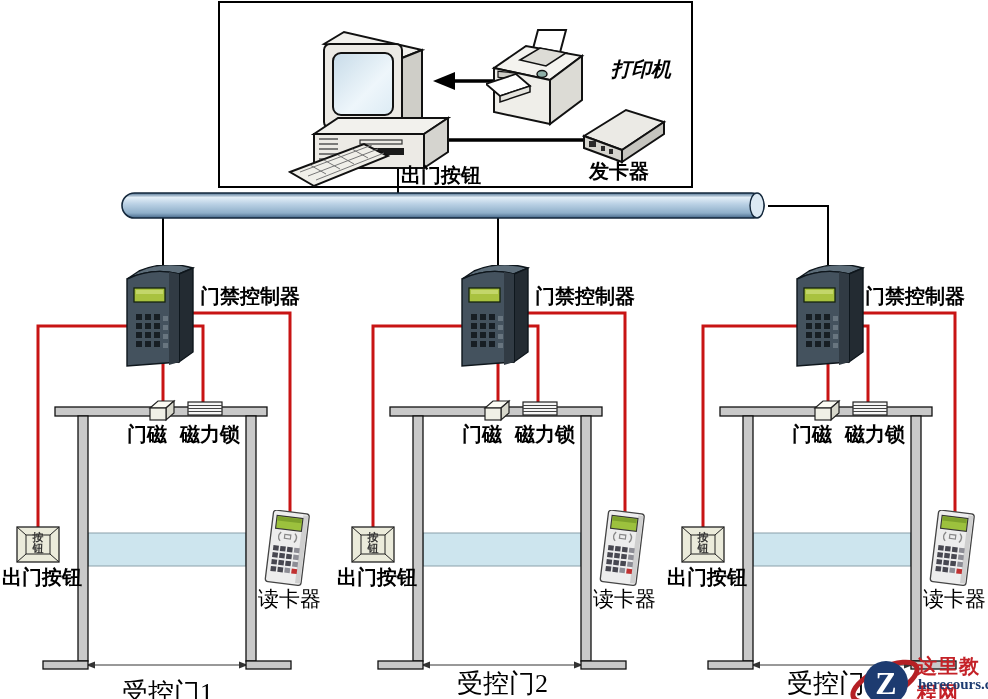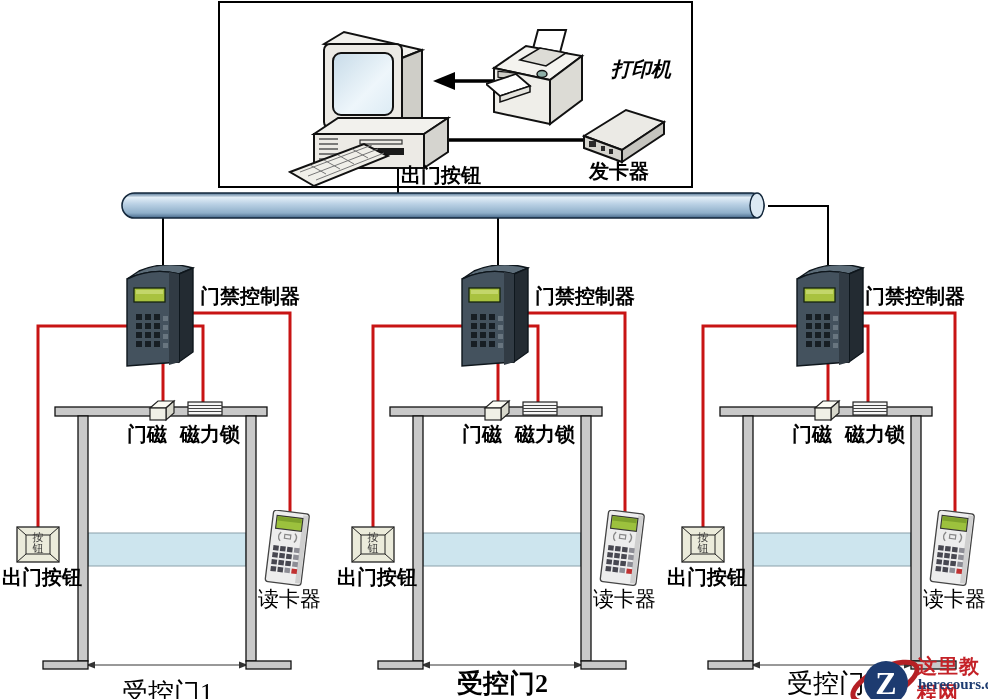--- a/index.html
+++ b/index.html
@@ -10,21 +10,21 @@
   .frame{position:absolute;z-index:2;}
   .label{position:absolute;z-index:3;white-space:nowrap;line-height:1.15;}
   .lbl-sm{font-size:20px;font-weight:bold;}
   .lbl-reader{font-size:21px;font-weight:normal;}
   .lbl-door{font-size:26px;font-weight:normal;}
   .room-title{font-size:31px;line-height:40px;width:34px;word-break:break-all;
               white-space:normal;font-weight:normal;z-index:3;}
   .top-box{position:absolute;left:218px;top:1px;width:471px;height:183px;
            border:2px solid #000;z-index:0;background:#fff;}
   .btn-caption{position:absolute;z-index:4;font-size:11px;line-height:11px;width:14px;
-               word-break:break-all;white-space:normal;font-weight:normal;color:#333;text-align:center;}
+               word-break:break-all;white-space:normal;font-weight:bold;color:#333;text-align:center;}
   .watermark{position:absolute;z-index:6;font-family:"Liberation Sans","DejaVu Sans",sans-serif;
              font-size:36px;font-weight:bold;color:#8f8f8f;letter-spacing:2px;
              text-shadow:-2px -2px 0 #fff,2px -2px 0 #fff,-2px 2px 0 #fff,2px 2px 0 #fff,0 2px 0 #fff,0 -2px 0 #fff;}
   .logo{position:absolute;z-index:7;}
   .logo-name{position:absolute;z-index:8;font-size:20px;font-weight:bold;letter-spacing:1px;}
   .logo-url{position:absolute;z-index:8;font-family:"Liberation Serif",serif;font-size:15px;font-weight:bold;}
 </style>
 </head>
 <body>
 
@@ -277,21 +277,21 @@
     </svg>
   <svg class="dev" style="left:599px;top:510px;" width="50" height="80">
     <use href="#sym-reader"></use>
     </svg>
   <div class="btn-caption" style="left:366px;top:532px;">按钮</div>
   <div class="label lbl-sm" style="left:535px;top:285px;">门禁控制器</div>
   <div class="label lbl-sm" style="left:462px;top:423px;">门磁</div>
   <div class="label lbl-sm" style="left:515px;top:423px;">磁力锁</div>
   <div class="label lbl-sm" style="left:337px;top:566px;">出门按钮</div>
   <div class="label lbl-reader" style="left:593px;top:587px;">读卡器</div>
-  <div class="label lbl-door" style="left:457px;top:669px;font-weight:bold;">受控门2</div>
+  <div class="label lbl-door" style="left:457px;top:669px;">受控门2</div>
 
   <svg class="frame" style="left:705px;top:398px;" width="256" height="276">
     <use href="#sym-door"></use>
     </svg>
   <svg class="dev" style="left:793px;top:265px;" width="76" height="102">
     <use href="#sym-controller"></use>
     </svg>
   <svg class="dev" style="left:681px;top:526px;" width="44" height="38">
     <use href="#sym-button"></use>
     </svg>

